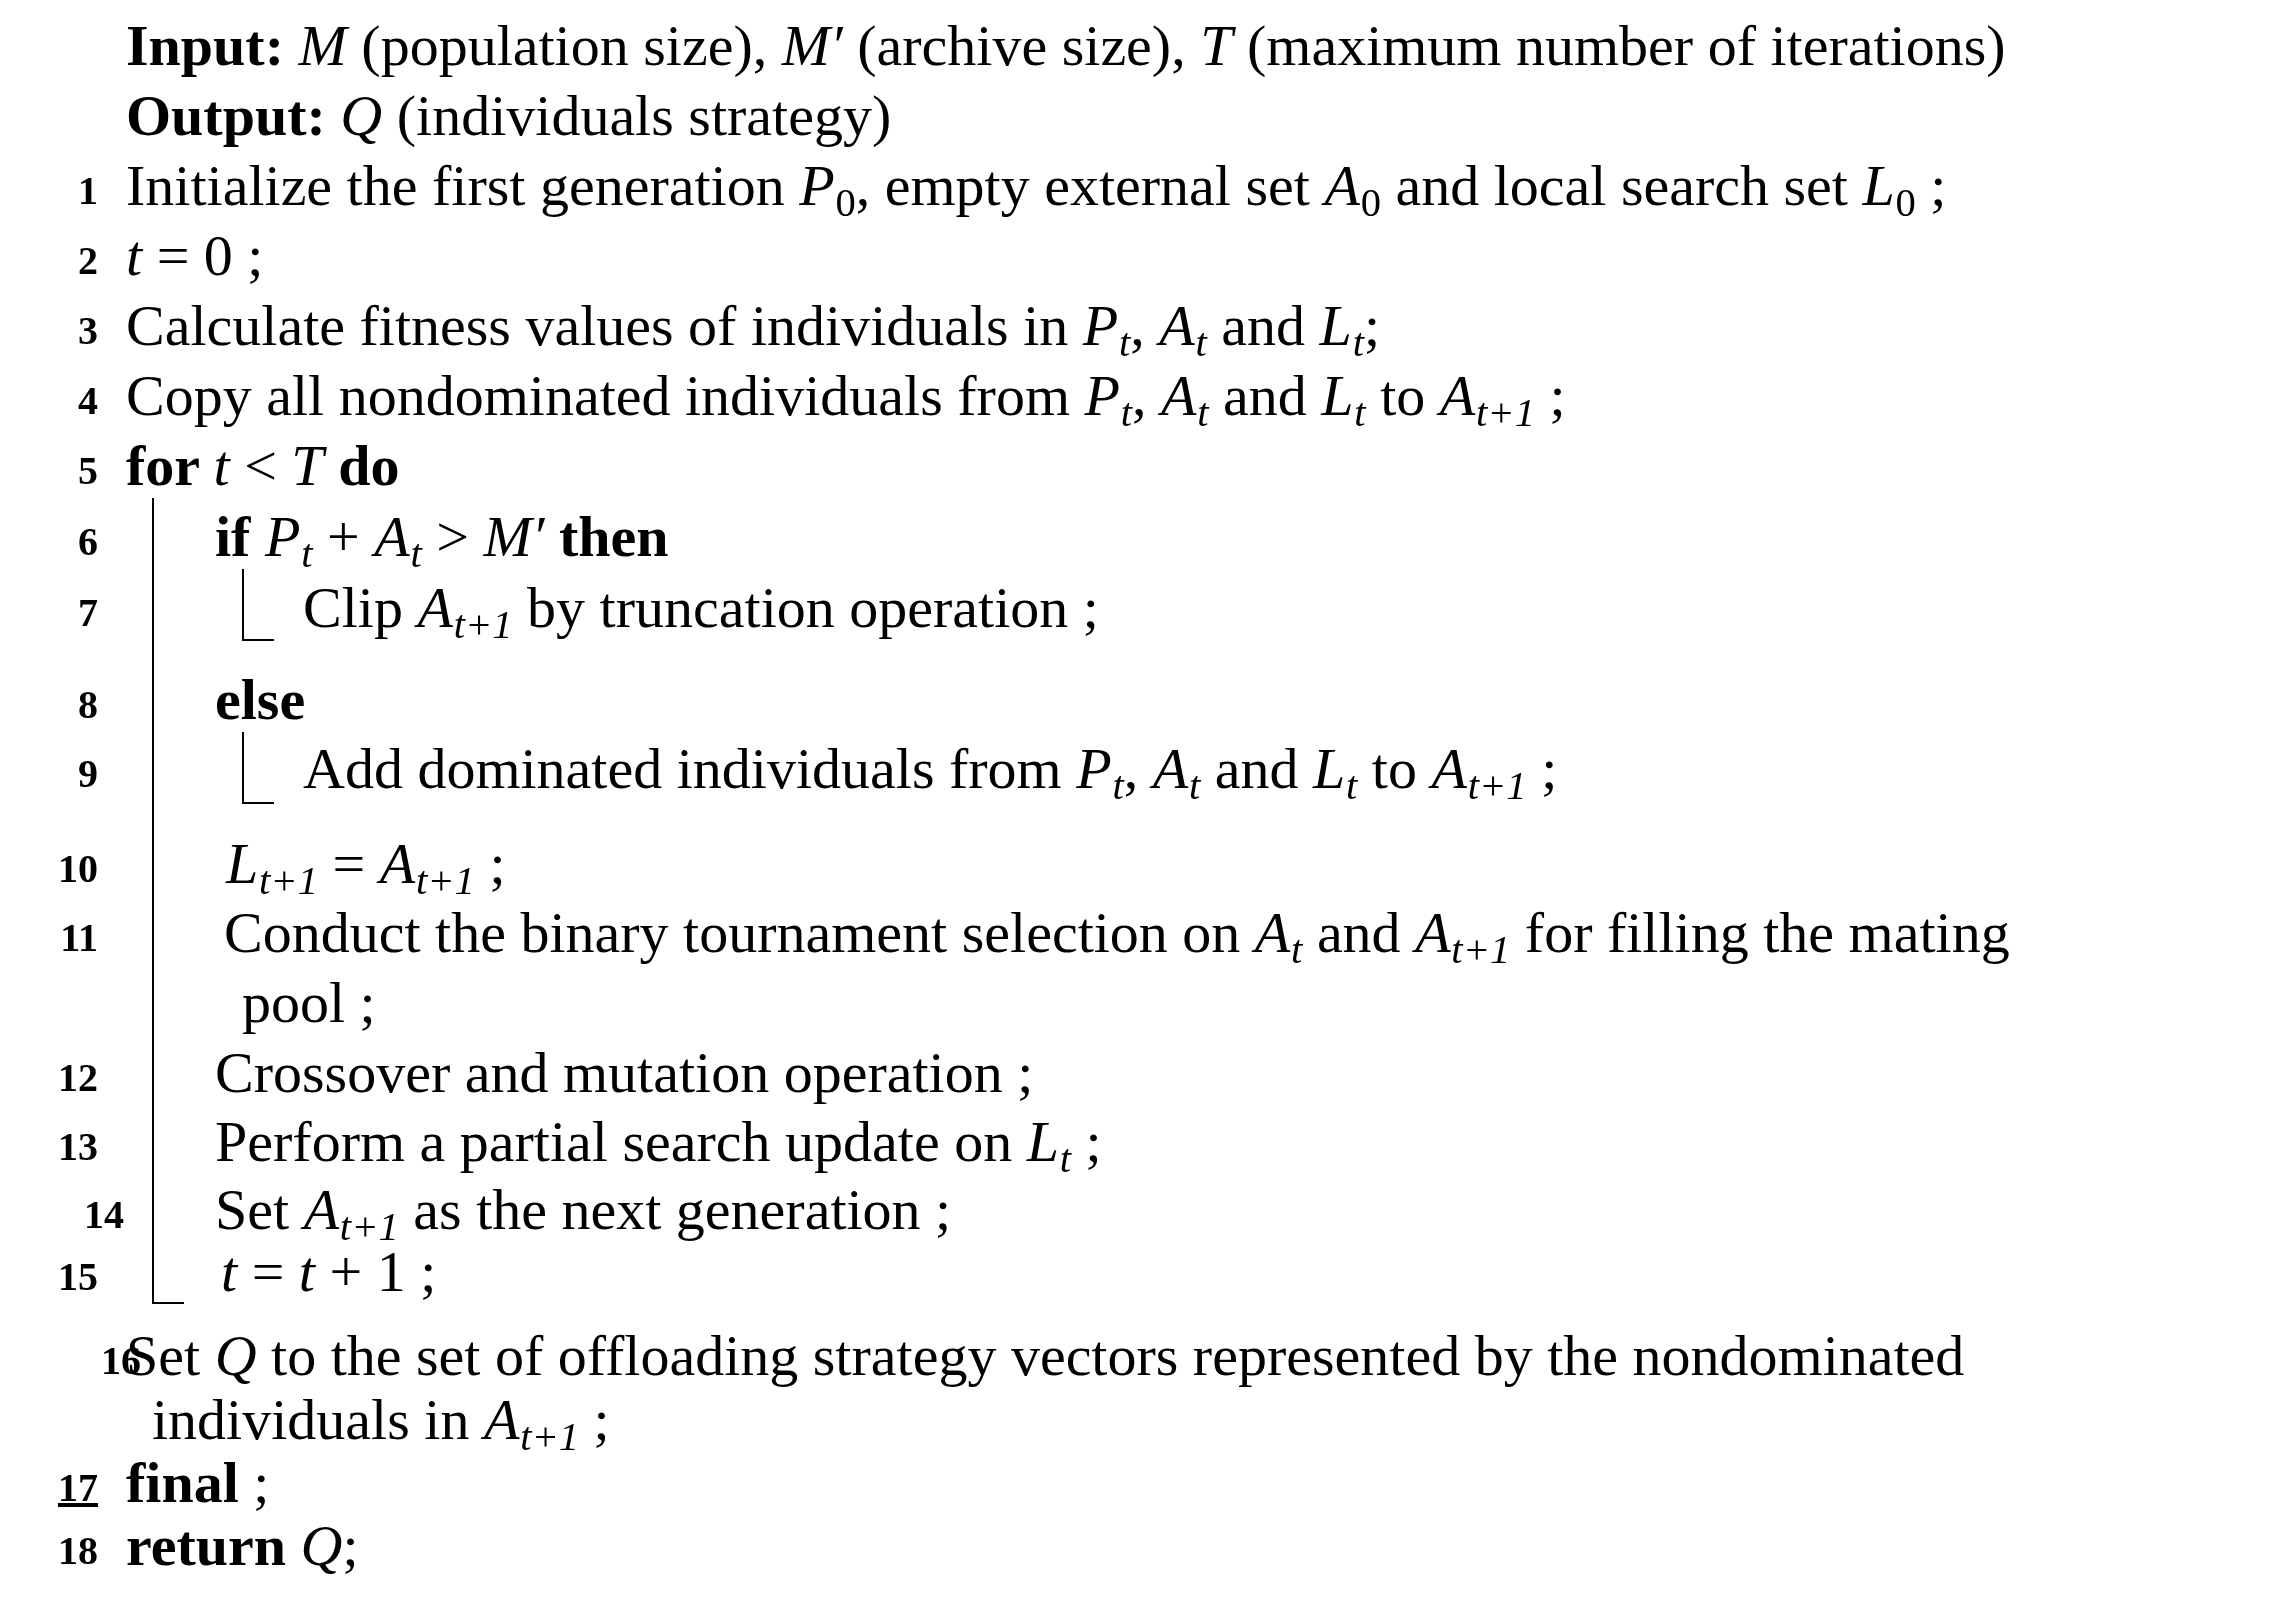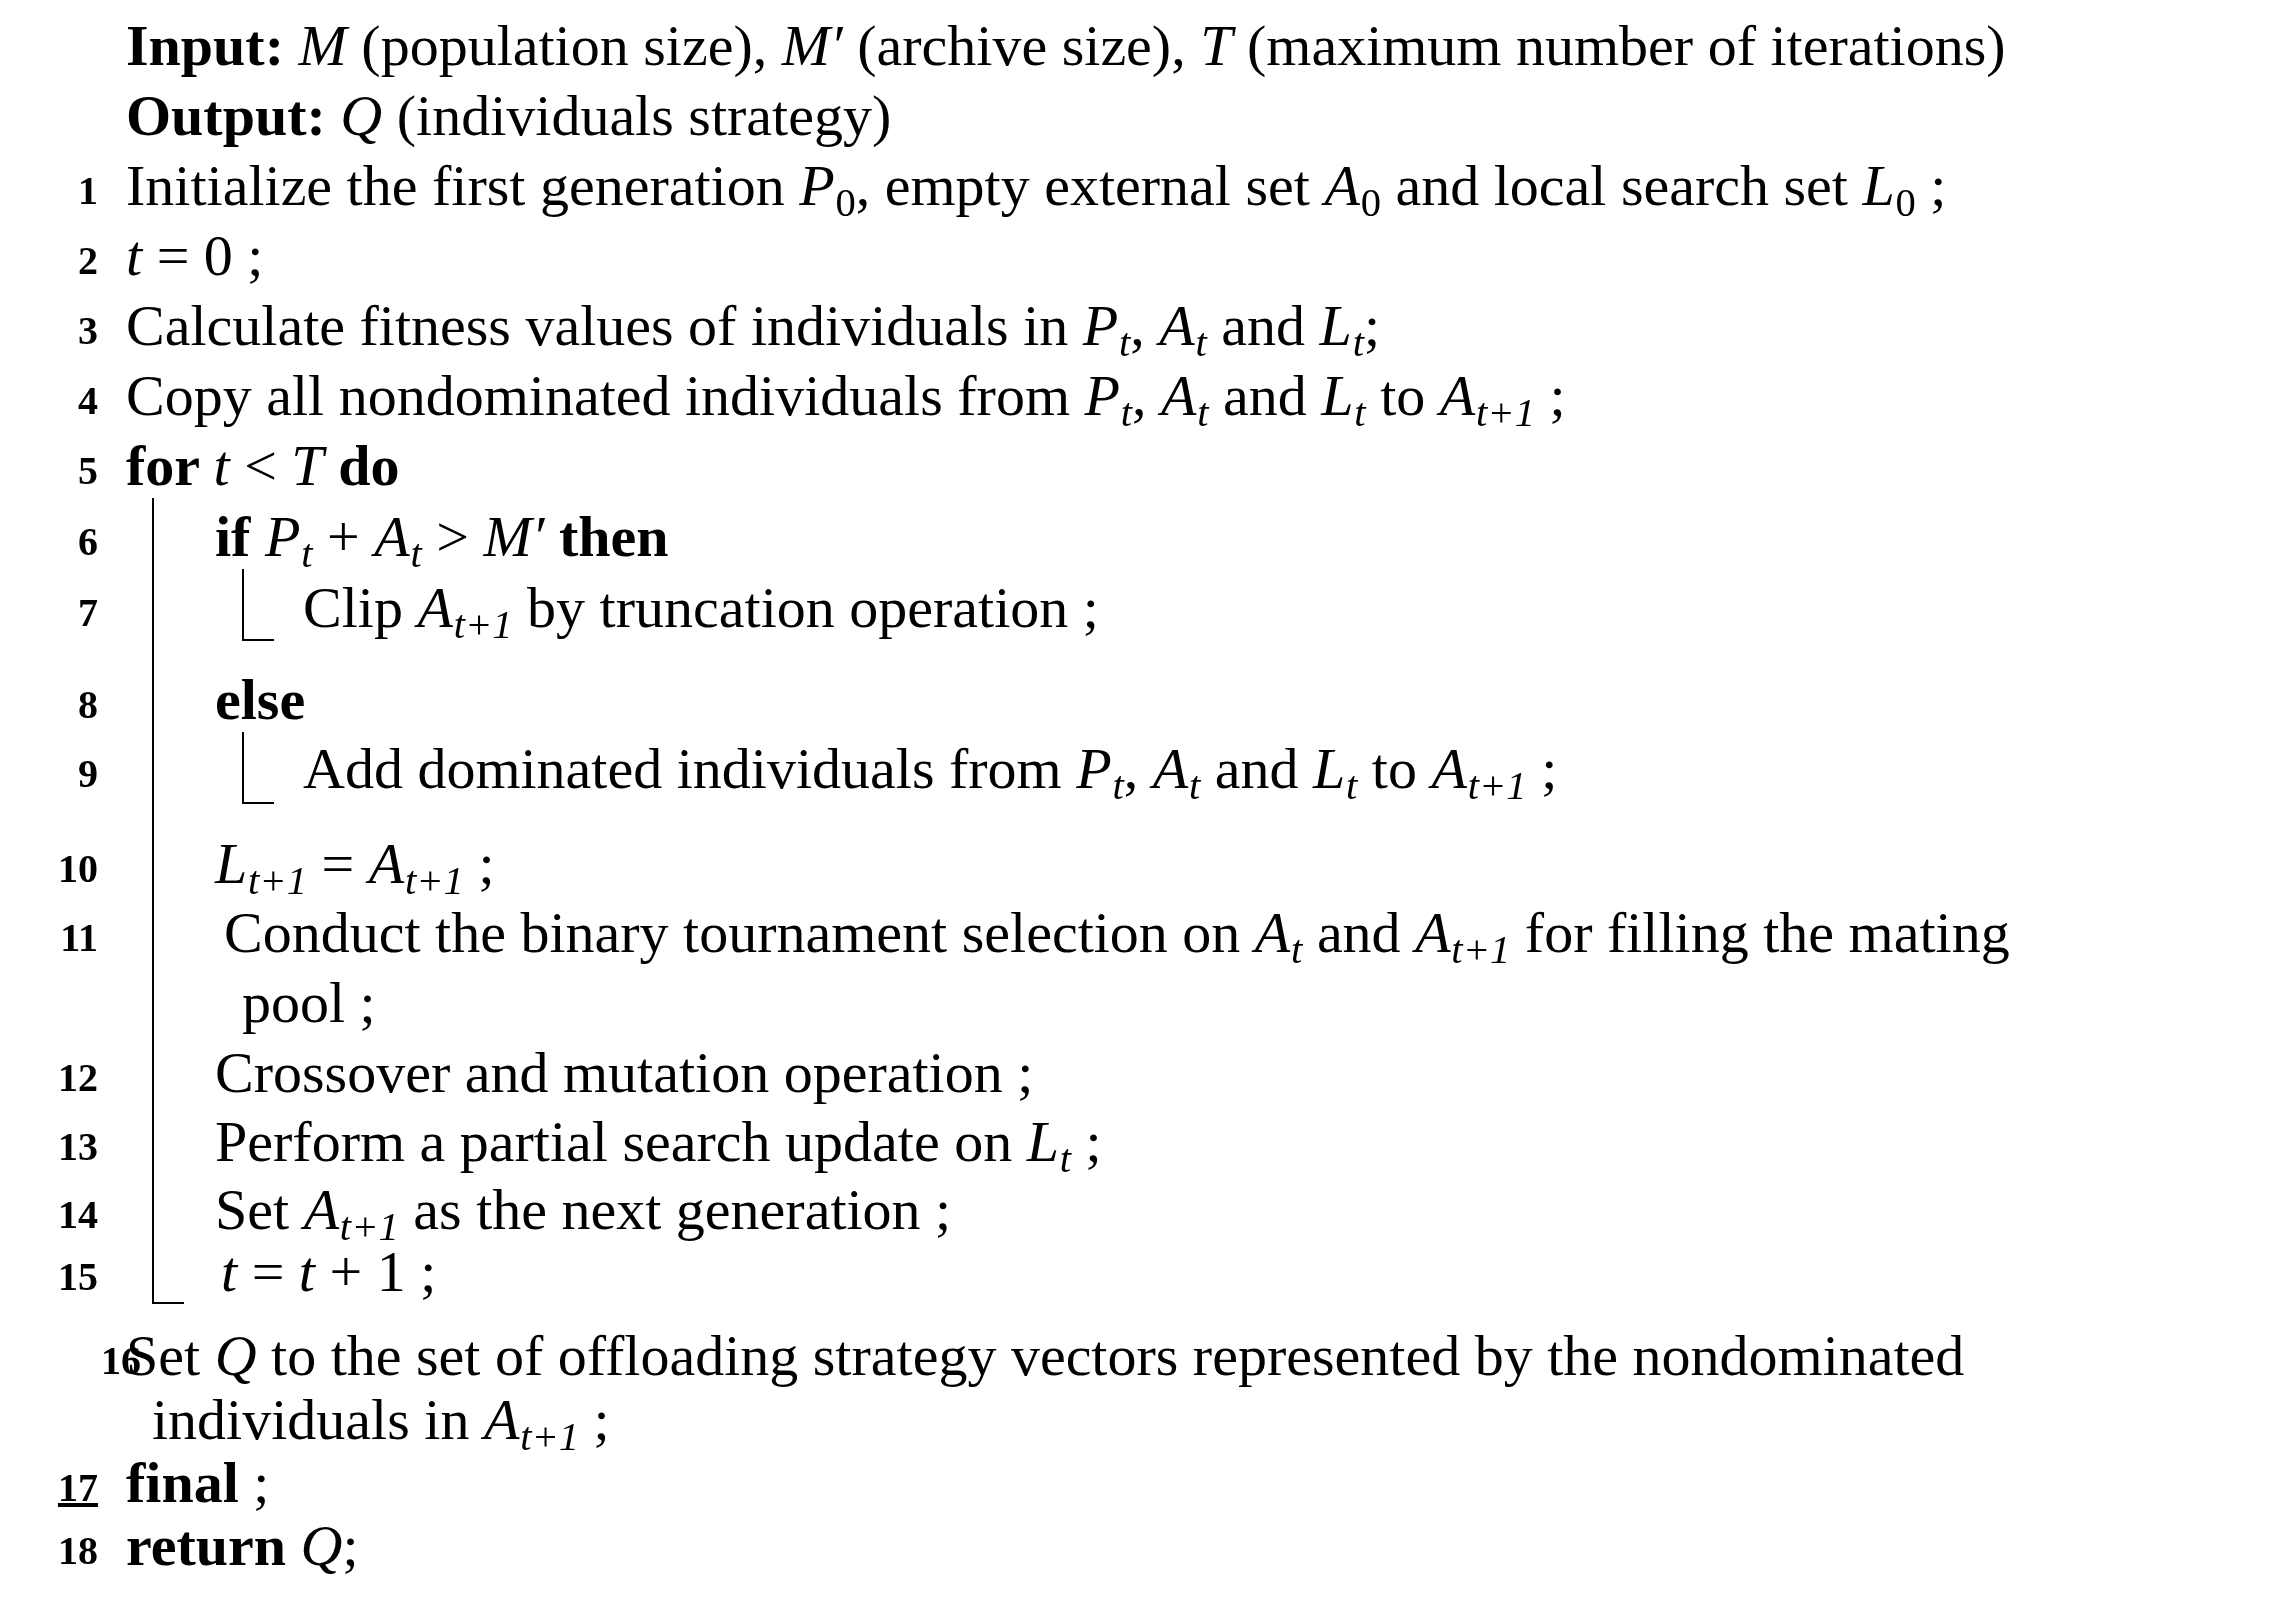--- a/index.html
+++ b/index.html
@@ -108,39 +108,39 @@
       <div class="ln" style="top: 671px;">
         <span class="num" style="top: 13.7px; width: 98px;">8</span>
         <span class="txt" style="left: 215px;"><span class="kw">else</span></span>
       </div>
       <div class="ln" style="top: 740px;">
         <span class="num" style="top: 13.7px; width: 98px;">9</span>
         <span class="txt" style="left: 303px;"><span>Add dominated individuals from </span><span class="m">P</span><span class="sub">t</span><span>, </span><span class="m">A</span><span class="sub">t</span><span> and </span><span class="m">L</span><span class="sub">t</span><span> to </span><span class="m">A</span><span class="sub">t+1</span><span> ;</span></span>
       </div>
       <div class="ln" style="top: 835px;">
         <span class="num" style="top: 13.7px; width: 98px;">10</span>
-        <span class="txt" style="left: 215px;"><span class="m">L</span><span class="sub">t+1</span><span> = </span><span class="m">A</span><span class="sub">t+1</span><span> ;</span></span>
+        <span class="txt" style="left: 226px;"><span class="m">L</span><span class="sub">t+1</span><span> = </span><span class="m">A</span><span class="sub">t+1</span><span> ;</span></span>
       </div>
       <div class="ln" style="top: 904px;">
         <span class="num" style="top: 13.7px; width: 98px;">11</span>
         <span class="txt" style="left: 224px;"><span>Conduct the binary tournament selection on </span><span class="m">A</span><span class="sub">t</span><span> and </span><span class="m">A</span><span class="sub">t+1</span><span> for filling the mating</span></span>
       </div>
       <div class="ln" style="top: 974px;">
         <span class="txt" style="left: 242px;"><span>pool ;</span></span>
       </div>
       <div class="ln" style="top: 1044px;">
         <span class="num" style="top: 13.7px; width: 98px;">12</span>
         <span class="txt" style="left: 215px;"><span>Crossover and mutation operation ;</span></span>
       </div>
       <div class="ln" style="top: 1113px;">
         <span class="num" style="top: 13.7px; width: 98px;">13</span>
         <span class="txt" style="left: 215px;"><span>Perform a partial search update on </span><span class="m">L</span><span class="sub">t</span><span> ;</span></span>
       </div>
       <div class="ln" style="top: 1181px;">
-        <span class="num" style="top: 13.7px; width: 98px;">14</span>
+        <span class="num" style="top: 13.7px; width: 98px; padding-left: 26px;">14</span>
         <span class="txt" style="left: 215px;"><span>Set </span><span class="m">A</span><span class="sub">t+1</span><span> as the next generation ;</span></span>
       </div>
       <div class="ln" style="top: 1243px;">
         <span class="num" style="top: 13.7px; width: 98px;">15</span>
         <span class="txt" style="left: 221px; font-family: Liberation Serif, serif;"><span class="m">t</span><span> = </span><span class="m">t</span><span> + 1 ;</span></span>
       </div>
       <div class="ln" style="top: 1327px;">
         <span class="num" style="top: 13.7px; width: 98px; padding-left: 43px;">16</span>
         <span class="txt" style="left: 126px;"><span>Set </span><span class="m">Q</span><span> to the set of offloading strategy vectors represented by the nondominated</span></span>
       </div>

